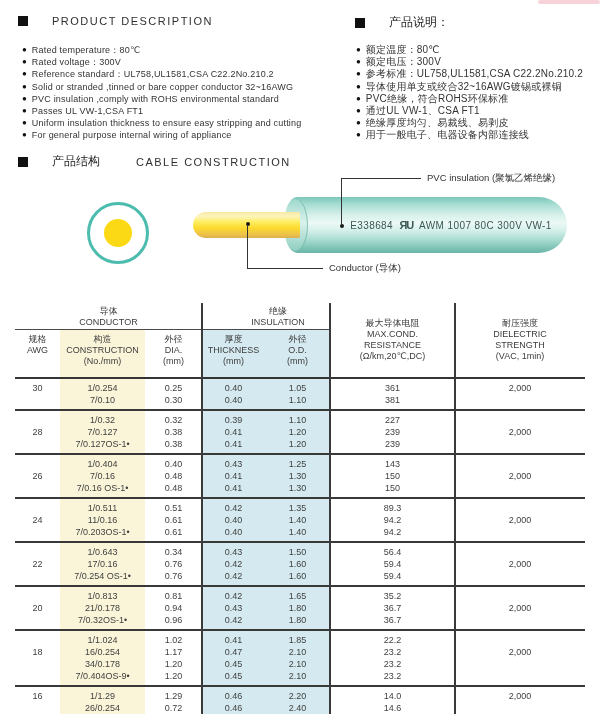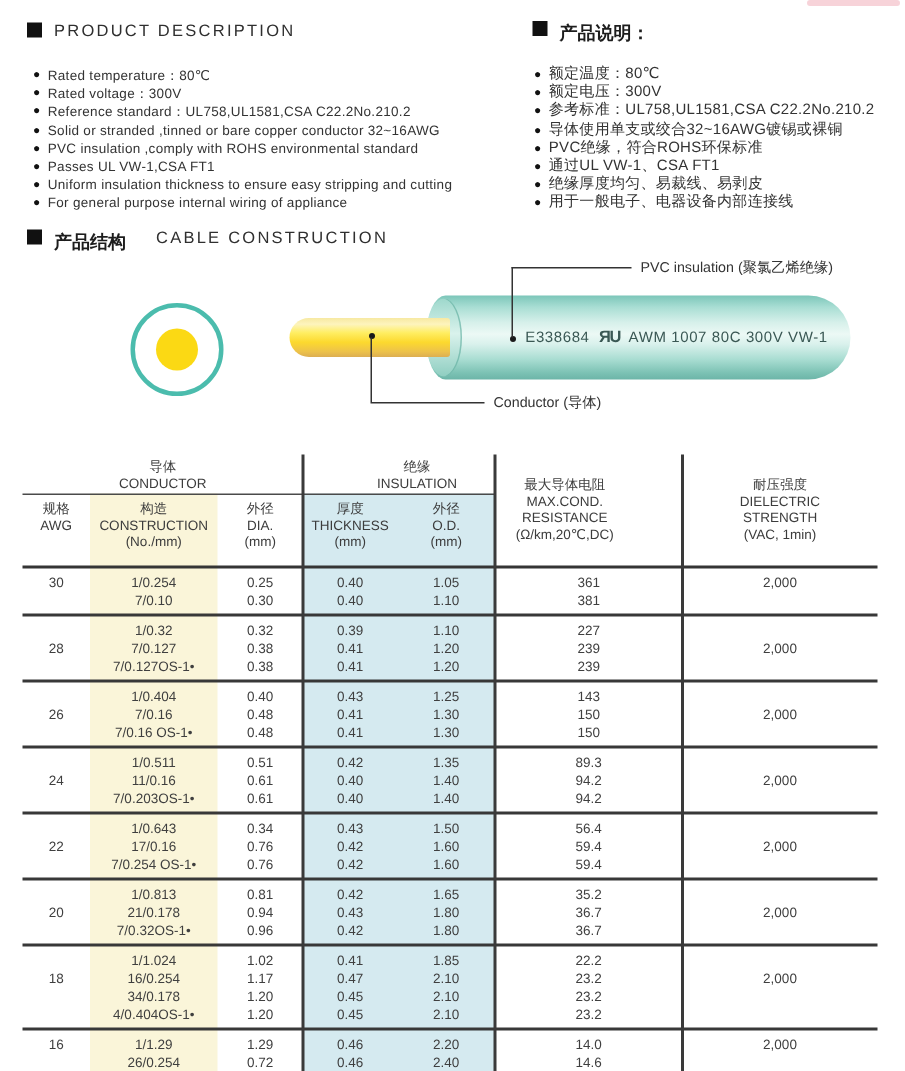--- a/index.html
+++ b/index.html
@@ -1,23 +1,23 @@
 <!DOCTYPE html>
 <html><head>
 <meta charset="utf-8">
 <style>
   html,body{margin:0;padding:0;}
   body{font-family:"Liberation Sans","DejaVu Sans",sans-serif;background:#ffffff;}
   #page{position:relative;width:603px;height:714px;background:#fff;overflow:hidden;}
 
   
-  .sec-title{position:absolute;display:flex;align-items:flex-start;gap:8px;}
+  .sec-title{position:absolute;display:flex;align-items:center;gap:24px;}
   .sq{width:10px;height:10px;background:#111;flex:0 0 auto;}
   .sec-en{font-size:11px;letter-spacing:1.5px;color:#2f2f2f;}
-  .sec-zh{font-size:12px;font-weight:bold;color:#1d1d1d;}
+  .sec-zh{font-size:12px;font-weight:normal;color:#1d1d1d;}
 
   
   .blist{position:absolute;}
   .bitem{display:flex;align-items:flex-start;height:12.2px;line-height:12.2px;white-space:nowrap;}
   .bdot{font-size:8px;color:#111;margin-right:5px;line-height:12.2px;}
   .btxt{font-size:9px;color:#333;letter-spacing:0.2px;}
   .blist-zh .btxt{font-size:10px;}
 
   
   .ring{position:absolute;left:87px;top:202px;width:56px;height:56px;border:3px solid #4bbcad;border-radius:50%;background:#fff;}
@@ -203,21 +203,21 @@
       <div class="hcell" style="left:187px;top:31px;width:63px;">
           <div>厚度</div>
           <div>THICKNESS</div>
           <div>(mm)</div>
         </div>
       <div class="hcell" style="left:250px;top:31px;width:65px;">
           <div>外径</div>
           <div>O.D.</div>
           <div>(mm)</div>
         </div>
-      <div class="hcell" style="left:299px;top:15px;width:125px;">
+      <div class="hcell" style="left:315px;top:15px;width:125px;">
           <div>最大导体电阻</div>
           <div>MAX.COND.</div>
           <div>RESISTANCE</div>
           <div>(Ω/km,20℃,DC)</div>
         </div>
       <div class="hcell" style="left:440px;top:15px;width:130px;">
           <div>耐压强度</div>
           <div>DIELECTRIC</div>
           <div>STRENGTH</div>
           <div>(VAC, 1min)</div>
@@ -419,21 +419,21 @@
           </div>
         </div>
         <div class="trow tsep">
           <div class="tcell c0" style="padding-top: 12px;">
             <div class="tline">18</div>
           </div>
           <div class="tcell c1">
             <div class="tline">1/1.024</div>
             <div class="tline">16/0.254</div>
             <div class="tline">34/0.178</div>
-            <div class="tline">4/0.404OS-1•</div>
+            <div class="tline">7/0.404OS-9•</div>
           </div>
           <div class="tcell c2">
             <div class="tline">1.02</div>
             <div class="tline">1.17</div>
             <div class="tline">1.20</div>
             <div class="tline">1.20</div>
           </div>
           <div class="tcell c3">
             <div class="tline">0.41</div>
             <div class="tline">0.47</div>

